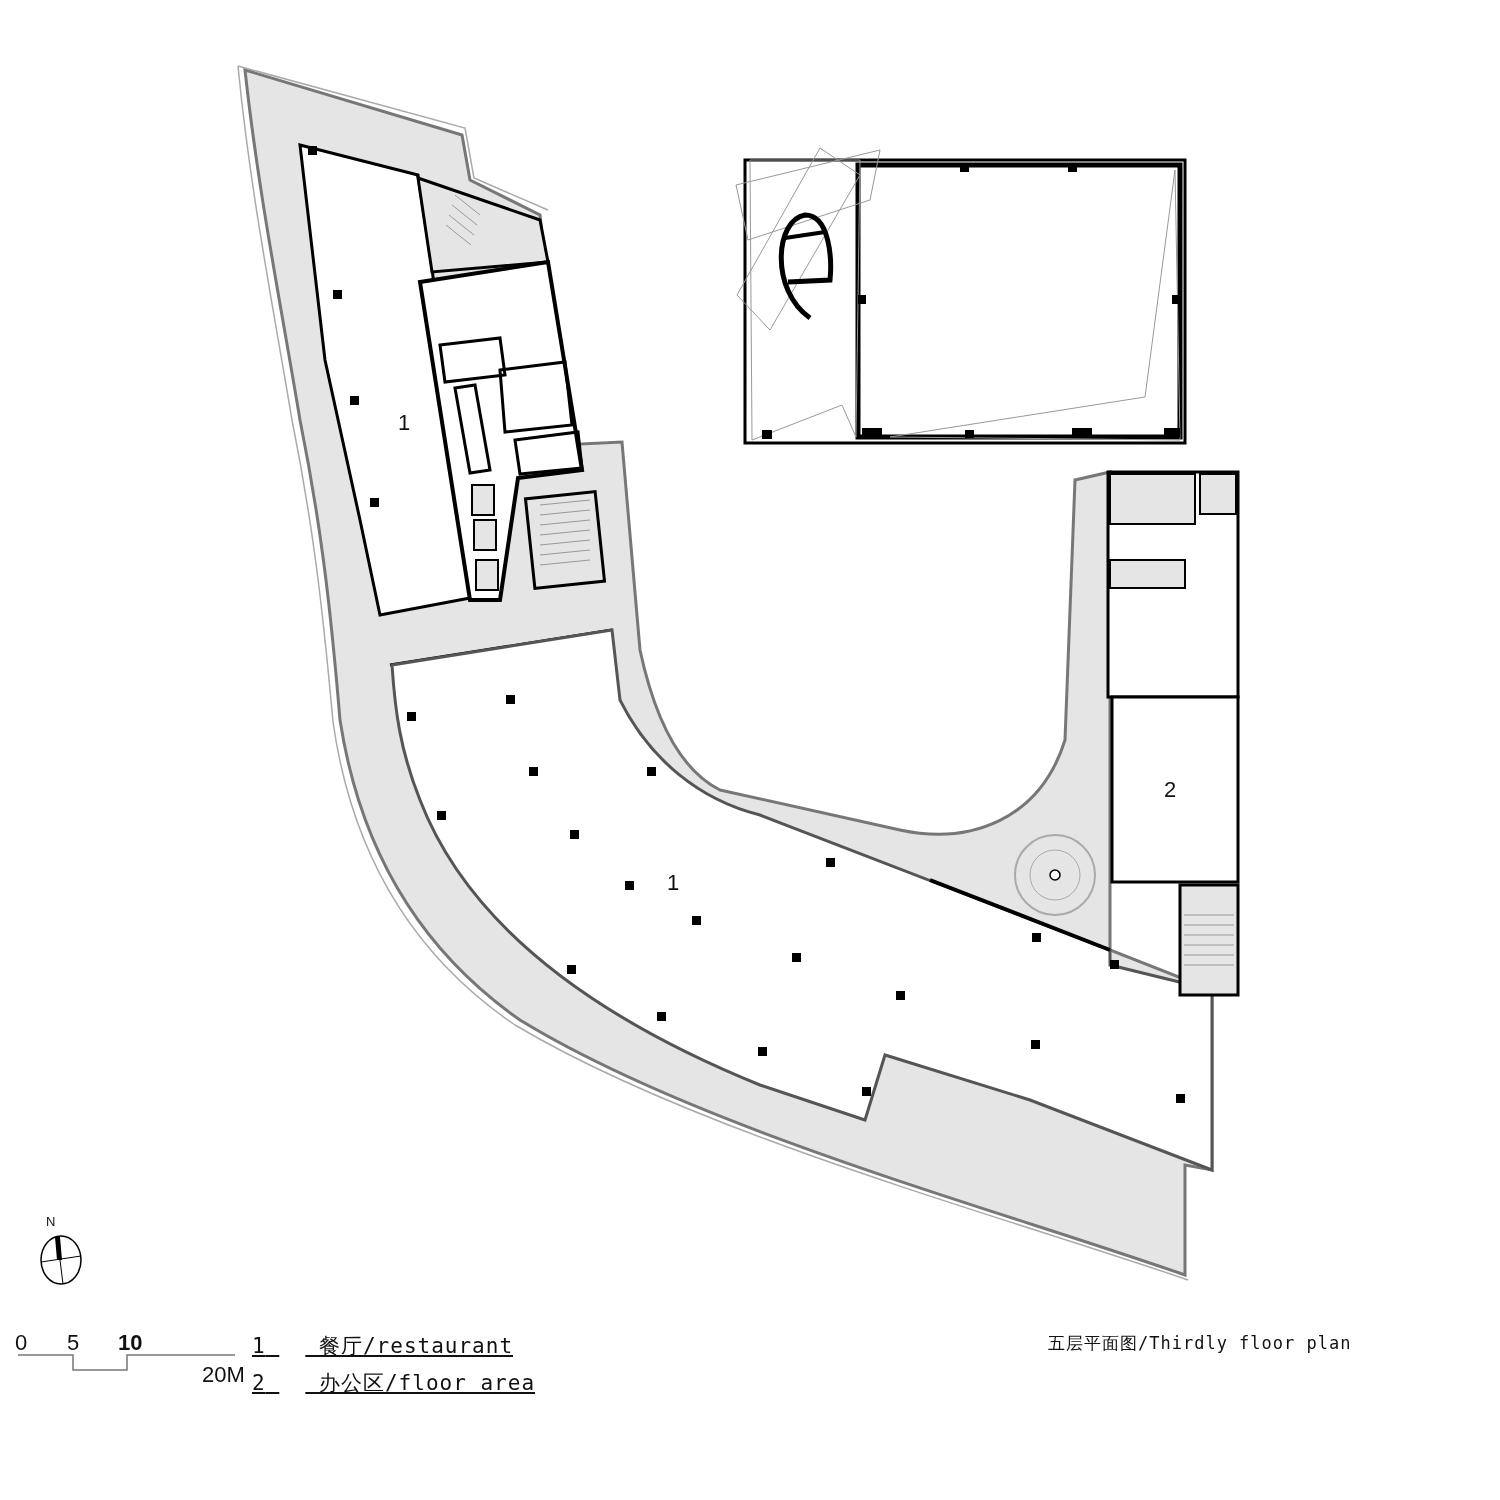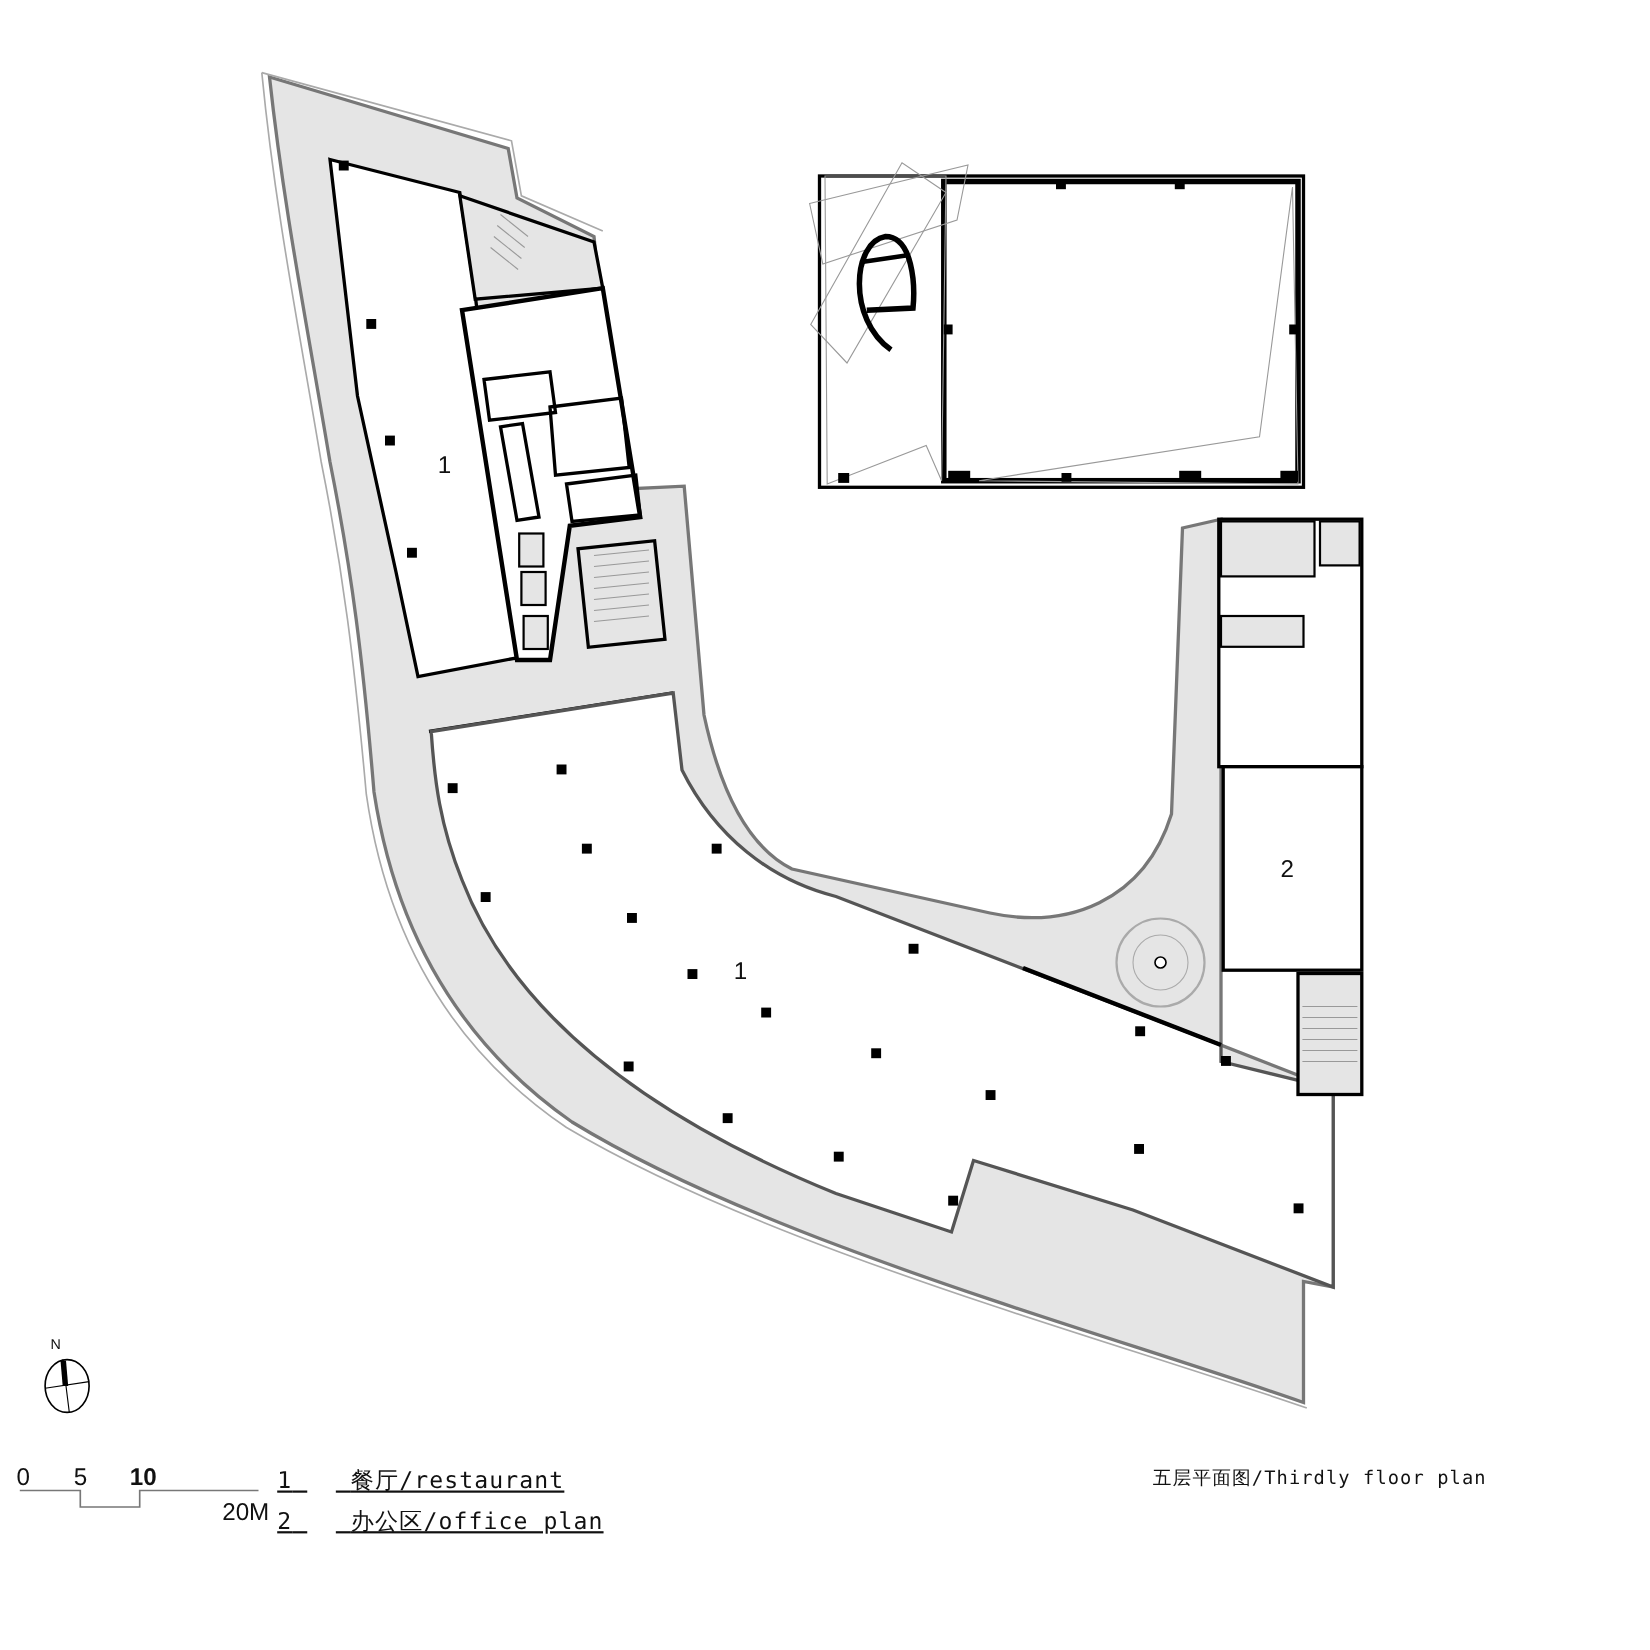--- a/index.html
+++ b/index.html
@@ -160,16 +160,16 @@
 <div class="scale-tick" style="left:202px; top:1330px;margin-top:32px;">20M</div>
 
 <div class="legend-line" style="left:252px; top:1332px;">
   <span>1</span>
   <span style="display:inline-block; width:26px;"></span>
   <span>餐厅/restaurant</span>
 </div>
 <div class="legend-line" style="left:252px; top:1369px;">
   <span>2</span>
   <span style="display:inline-block; width:26px;"></span>
-  <span>办公区/office plan</span>
+  <span>办公区/floor area</span>
 </div>
 
 <div class="title" style="left:1048px; top:1332px;">五层平面图/Thirdly floor plan</div>
 
 </body></html>

